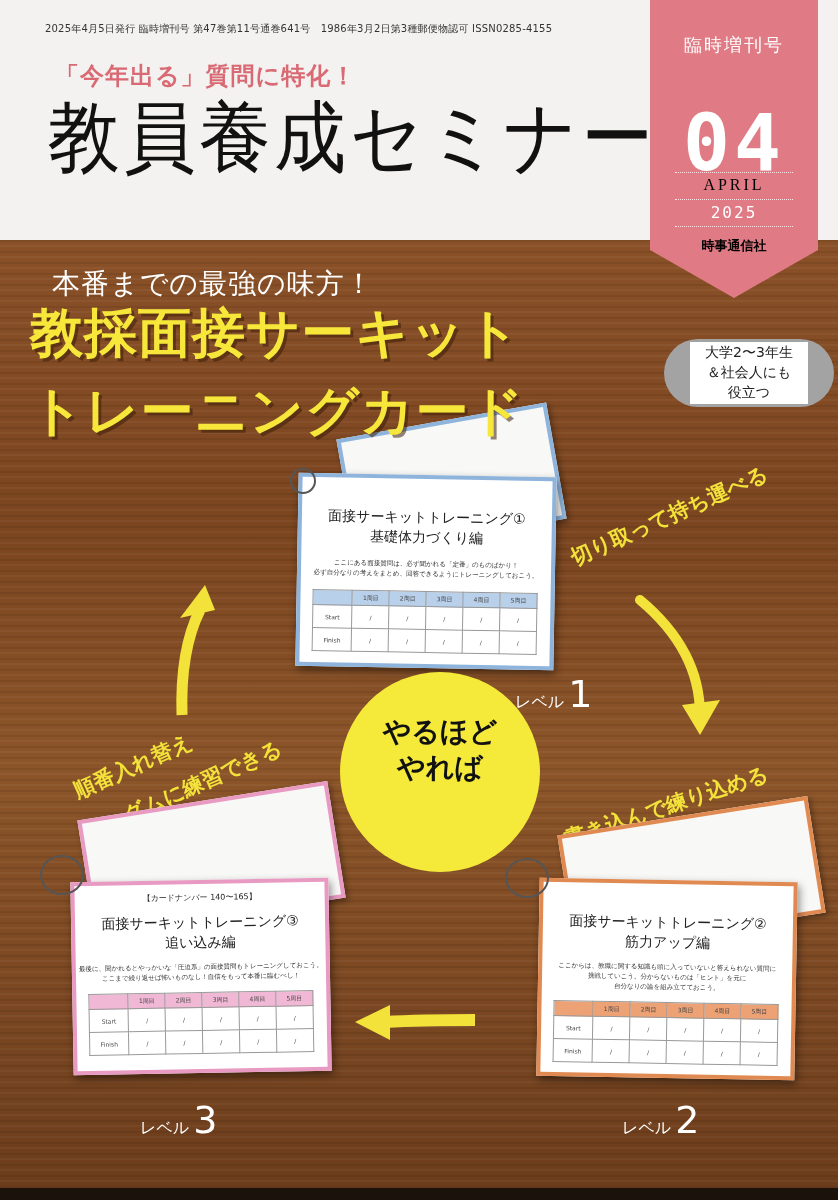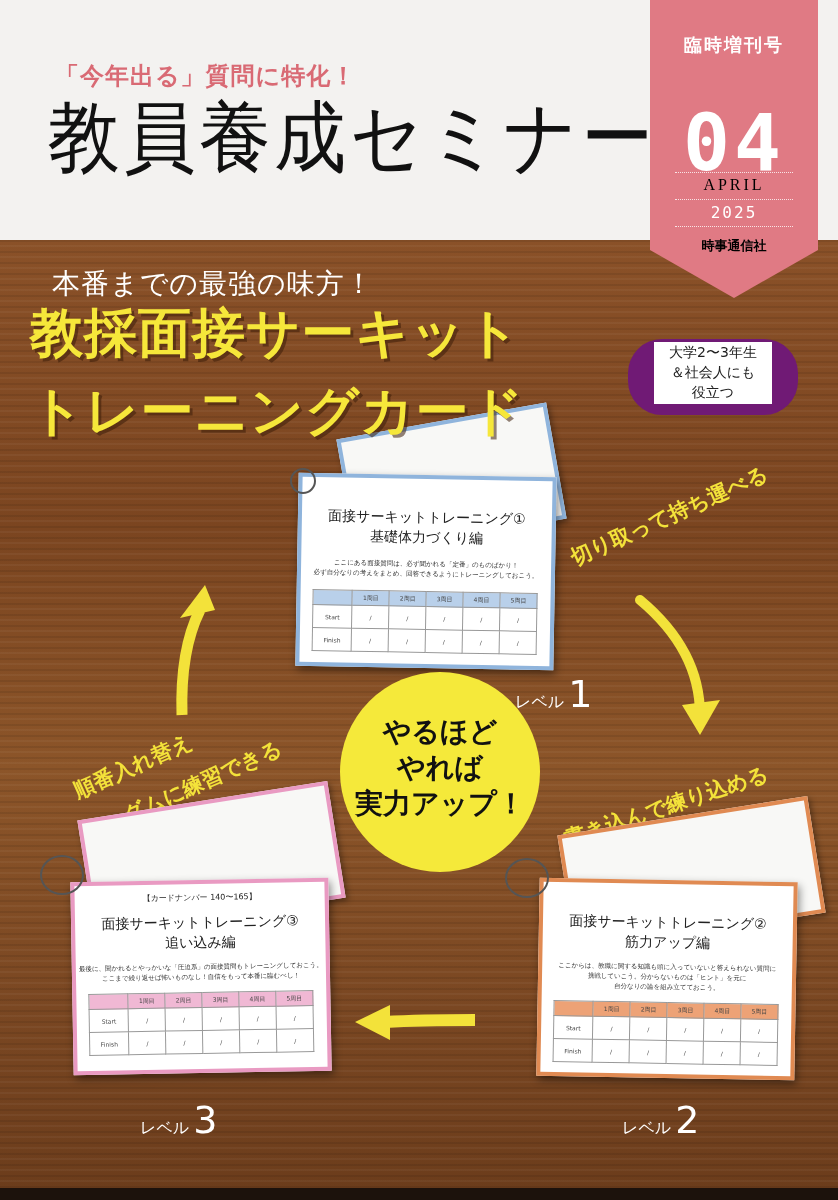--- a/index.html
+++ b/index.html
@@ -9,32 +9,32 @@
   .pubinfo{position:absolute;left:45px;top:22px;font-size:10px;color:#333;letter-spacing:0.2px;white-space:nowrap;}
   .tagline{position:absolute;left:55px;top:60px;font-size:24px;color:#d96a74;font-weight:bold;letter-spacing:1px;white-space:nowrap;}
   .masthead{position:absolute;left:48px;top:98px;font-size:78px;color:#111;letter-spacing:4px;white-space:nowrap;font-weight:normal;line-height:1;transform:scaleX(0.92);transform-origin:left;}
   .wood{position:absolute;left:0;top:240px;width:838px;height:960px;
     background:
       repeating-linear-gradient(180deg, rgba(0,0,0,0.08) 0 2px, rgba(0,0,0,0) 2px 5px, rgba(255,255,255,0.04) 5px 7px, rgba(0,0,0,0) 7px 11px),
       linear-gradient(180deg,#8a5128 0%,#7b4520 30%,#8c5529 55%,#7a4722 80%,#6b3c1b 100%);}
   .bottom-strip{position:absolute;left:0;top:1188px;width:838px;height:12px;background:#1c120c;}
   .ribbon{position:absolute;left:650px;top:0;width:168px;height:298px;background:#e07a84;
     clip-path:polygon(0 0,100% 0,100% 250px,50% 298px,0 250px);}
-  .ribbon .r-label{position:absolute;top:33px;width:100%;text-align:center;color:#fff;font-size:18px;font-weight:bold;letter-spacing:2px;}
+  .ribbon .r-label{position:absolute;top:33px;width:100%;text-align:center;color:#fff;font-size:18px;font-weight:normal;letter-spacing:2px;}
   .ribbon .r-num{position:absolute;top:68px;width:100%;text-align:center;color:#fff;font-size:78px;font-weight:bold;font-family:"DejaVu Sans Mono",monospace;letter-spacing:4px;line-height:1;margin-top:36px;}
   .ribbon .r-line{position:absolute;left:25px;width:118px;border-top:1px dotted rgba(255,255,255,0.8);}
   .ribbon .r-month{position:absolute;top:176px;width:100%;text-align:center;color:#000000;font-size:16px;font-family:Liberation Serif, serif;letter-spacing:3px;}
   .ribbon .r-year{position:absolute;top:203px;width:100%;text-align:center;color:#fff;font-size:16px;font-family:"DejaVu Sans Mono",monospace;letter-spacing:2px;}
   .ribbon .r-pub{position:absolute;top:237px;width:100%;text-align:center;color:#000000;font-size:13px;font-weight:bold;}
   .subhead{position:absolute;left:52px;top:265px;font-size:28px;color:#fff;white-space:nowrap;letter-spacing:1px;}
   .headline{position:absolute;left:30px;font-size:53px;font-weight:bold;color:#f6e73a;white-space:nowrap;letter-spacing:1px;
     text-shadow:3px 3px 0 rgba(60,30,10,0.55);line-height:1;}
   .hl1{top:306px;}
   .hl2{top:384px;}
-  .badge{position:absolute;left:628px;top:339px;width:170px;height:76px;border-radius:34px;background:#701a75;}
+  .badge{position:absolute;left:664px;top:339px;width:170px;height:68px;border-radius:34px;background:#a3a3a3;}
   .badge .inner{position:absolute;left:26px;top:3px;width:118px;height:62px;background:#fff;color:#222;font-size:14px;text-align:center;line-height:20px;}
   .card{position:absolute;background:#fff;box-shadow:2px 4px 8px rgba(0,0,0,0.45);}
   .card .c-title{position:absolute;width:100%;text-align:center;color:#222;font-size:14px;}
   .card .c-desc{position:absolute;width:100%;text-align:center;color:#333;font-size:6.5px;line-height:10px;}
   .card table{position:absolute;border-collapse:collapse;font-size:6px;color:#444;}
   .card td{border:1px solid #999;text-align:center;height:20px;}
   .card th{font-weight:normal;height:12px;border:1px solid #999;}
   .backcard{position:absolute;background:#f8f8f6;box-shadow:2px 3px 6px rgba(0,0,0,0.4);}
   .ring{position:absolute;border:2px solid #555;border-radius:50%;}
   .circle{position:absolute;left:340px;top:672px;width:200px;height:200px;border-radius:50%;background:#f5e93a;}
@@ -44,20 +44,21 @@
   .level .lw{font-size:16px;}
   .level .ln{font-size:38px;margin-left:4px;}
   svg.arrow{position:absolute;overflow:visible;}
 </style>
 </head>
 <body>
 
 <div class="page">
 
   <div class="header">
+    <div class="pubinfo">2025年4月5日発行 臨時増刊号 第47巻第11号通巻641号　1986年3月2日第3種郵便物認可 ISSN0285-4155</div>
     <div class="tagline">「今年出る」質問に特化！</div>
     <div class="masthead">教員養成セミナー</div>
   </div>
 
   <div class="wood"></div>
   <div class="bottom-strip"></div>
 
   <div class="ribbon">
     <div class="r-label">臨時増刊号</div>
     <div class="r-num">04</div>
@@ -137,21 +138,20 @@
 
   <div class="yellow-txt" style="left:572px;top:545px;transform:rotate(-24deg);">切り取って持ち運べる</div>
   <div class="yellow-txt" style="left:565px;top:825px;transform:rotate(-18deg);">書き込んで練り込める</div>
   <div class="yellow-txt" style="left:75px;top:778px;transform:rotate(-24deg);">順番入れ替え</div>
   <div class="yellow-txt" style="left:85px;top:820px;transform:rotate(-24deg);">ランダムに練習できる</div>
 
   <div class="circle">
     <div class="ct">
       <div>やるほど</div>
       <div>やれば</div>
-      <div>実力アップ！</div>
     </div>
   </div>
 
   <div class="backcard" style="left:85px;top:800px;width:245px;height:110px;transform:rotate(-9deg);border:4px solid #e99ac2;"></div>
   <div class="backcard" style="left:565px;top:815px;width:245px;height:110px;transform:rotate(-9deg);border:4px solid #e08a52;"></div>
 
   <div class="card" style="left:72px;top:880px;width:250px;height:185px;border:4px solid #e99ac2;transform:rotate(-1deg);">
     <div class="c-title" style="top:8px;font-size:8px;">【カードナンバー 140〜165】</div>
     <div class="c-title" style="top:30px;">面接サーキットトレーニング③</div>
     <div class="c-title" style="top:50px;">追い込み編</div>

